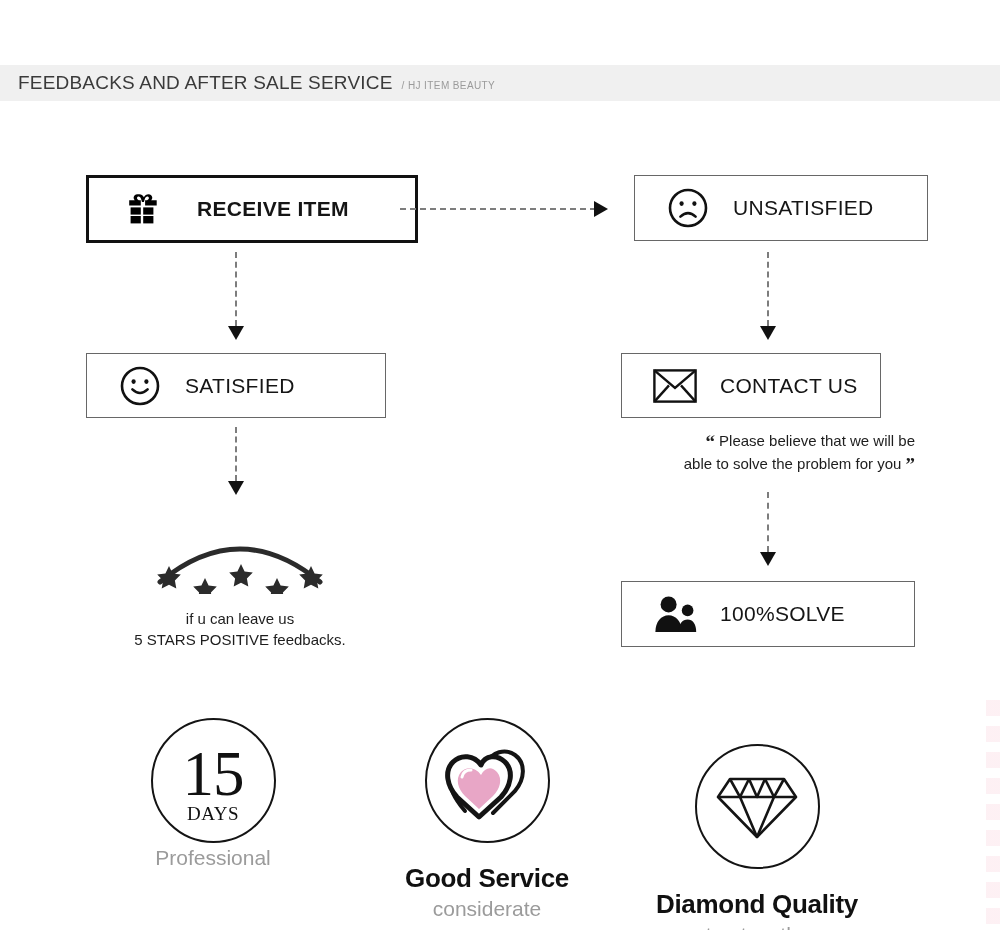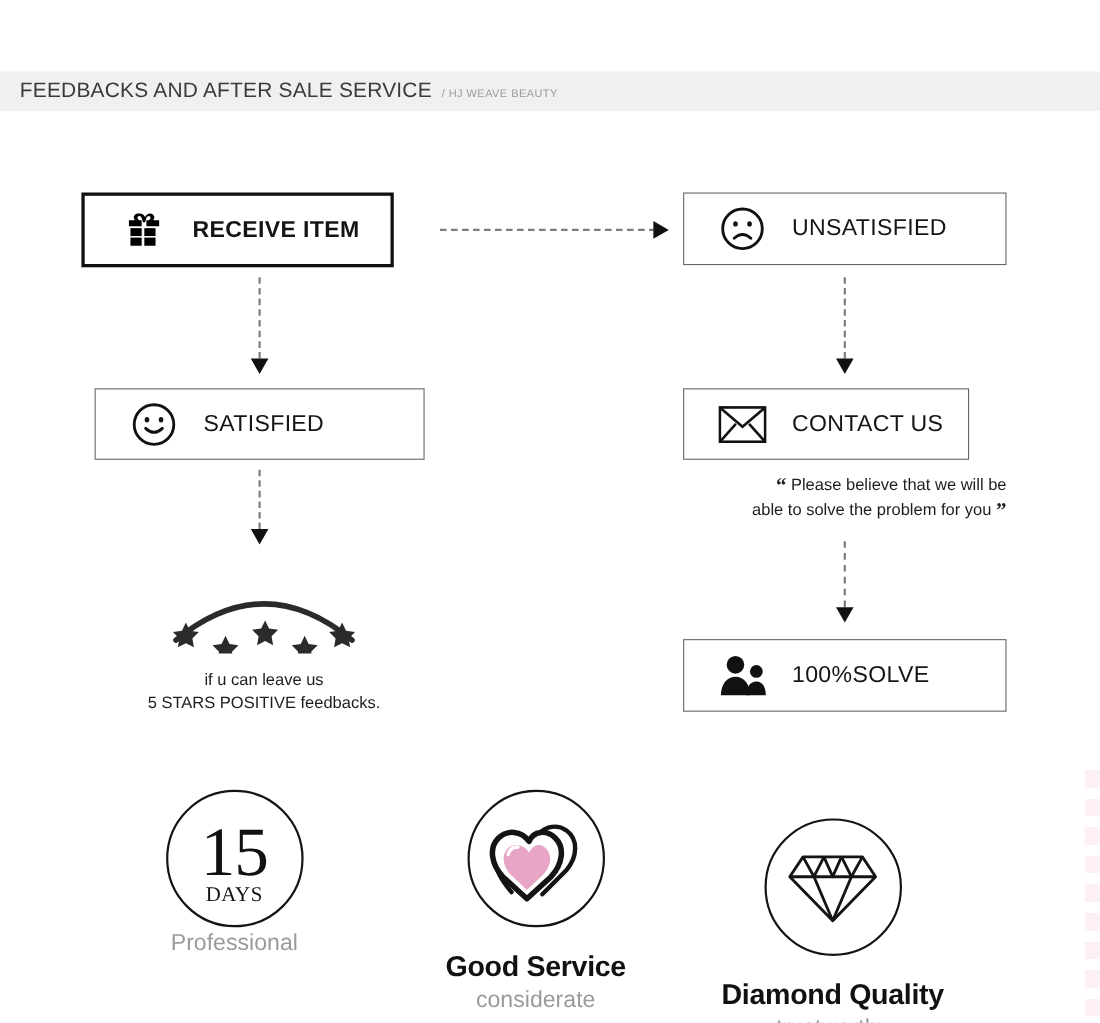--- a/index.html
+++ b/index.html
@@ -70,22 +70,22 @@
     letter-spacing: 0.3px;
     color: #151515;
     white-space: nowrap;
     margin-left: 16px;
   }
   .flowbox.thick .fb-label {
     font-weight: bold;
     font-size: 21px;
   }
 
-  #box-receive   { left: 74px;  top: 175px; width: 284px; height: 68px; }
-  #box-unsat     { left: 621px; top: 175px; width: 294px; height: 66px; }
+  #box-receive   { left: 86px;  top: 175px; width: 332px; height: 68px; gap: 10px; }
+  #box-unsat     { left: 634px; top: 175px; width: 294px; height: 66px; }
   #box-satisfied { left: 86px;  top: 353px; width: 300px; height: 65px; }
   #box-contact   { left: 621px; top: 353px; width: 260px; height: 65px; }
   #box-solve     { left: 621px; top: 581px; width: 294px; height: 66px; }
 
   
   .arrow-v {
     position: absolute;
     width: 16px;
   }
   .arrow-v .stem {
@@ -237,21 +237,21 @@
       #ffffff 16px, #ffffff 26px
     );
     opacity: 0.85;
   }
 </style>
 </head>
 <body>
 
 <div class="header-band">
   <span class="header-title">FEEDBACKS AND AFTER SALE SERVICE</span>
-  <span class="header-sub">/ HJ WEAVE BEAUTY</span>
+  <span class="header-sub">/ HJ ITEM BEAUTY</span>
 </div>
 
 <div class="flowbox thick" id="box-receive">
   <span class="fb-icon">
     <svg width="36" height="36" viewBox="0 0 36 36" aria-hidden="true">
       <path d="M13.4 3.2c-2.1 0-3.8 1.6-3.8 3.6 0 1.0 0.4 1.8 1.1 2.4H5.2v5.4h11.6V9.2h-2.0c-1.1-0.5-1.8-1.3-1.8-2.2 0-0.9 0.7-1.6 1.6-1.6 1.2 0 2.1 1.0 2.5 2.6l0.9 3.0h1.9l0.9-3.0c0.4-1.6 1.3-2.6 2.5-2.6 0.9 0 1.6 0.7 1.6 1.6 0 0.9-0.7 1.7-1.8 2.2h-2.0v5.4h11.6V9.2h-5.5c0.7-0.6 1.1-1.4 1.1-2.4 0-2.0-1.7-3.6-3.8-3.6-2.0 0-3.6 1.2-4.6 3.1-1.0-1.9-2.6-3.1-4.6-3.1z"></path>
       <rect x="6.6" y="16.4" width="10.2" height="7.2"></rect>
       <rect x="19.2" y="16.4" width="10.2" height="7.2"></rect>
       <rect x="6.6" y="25.0" width="10.2" height="7.4"></rect>
       <rect x="19.2" y="25.0" width="10.2" height="7.4"></rect>

